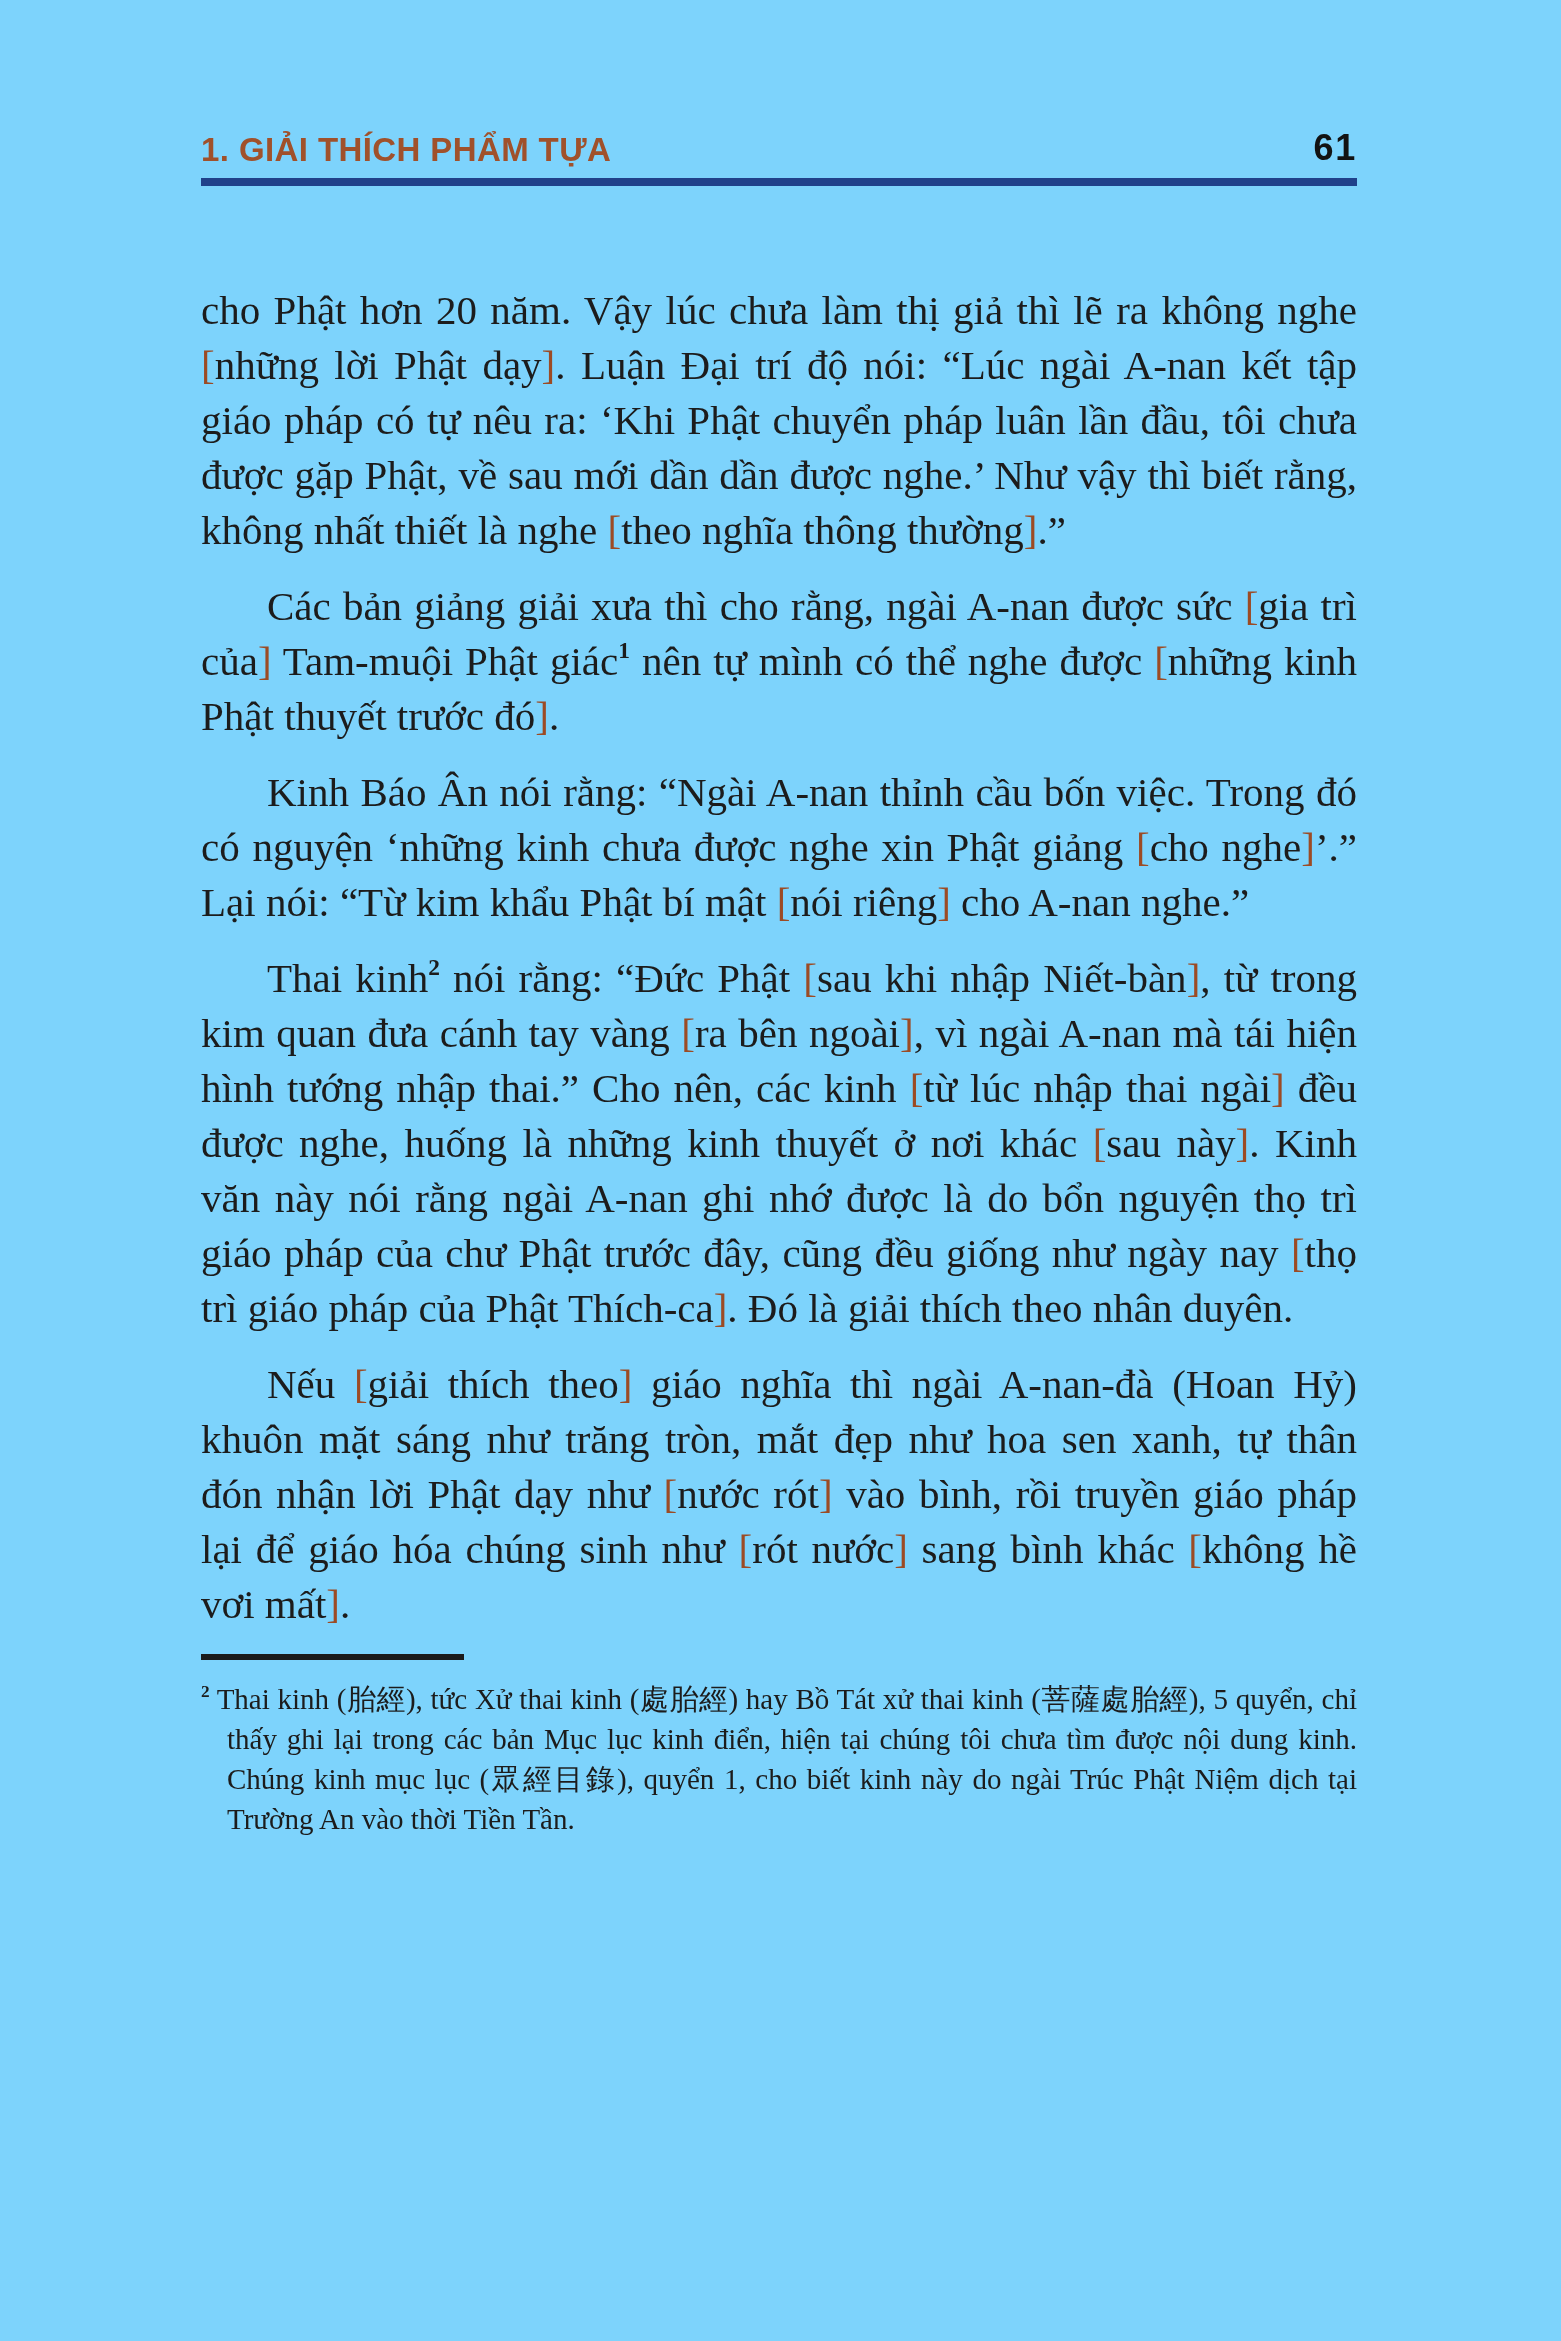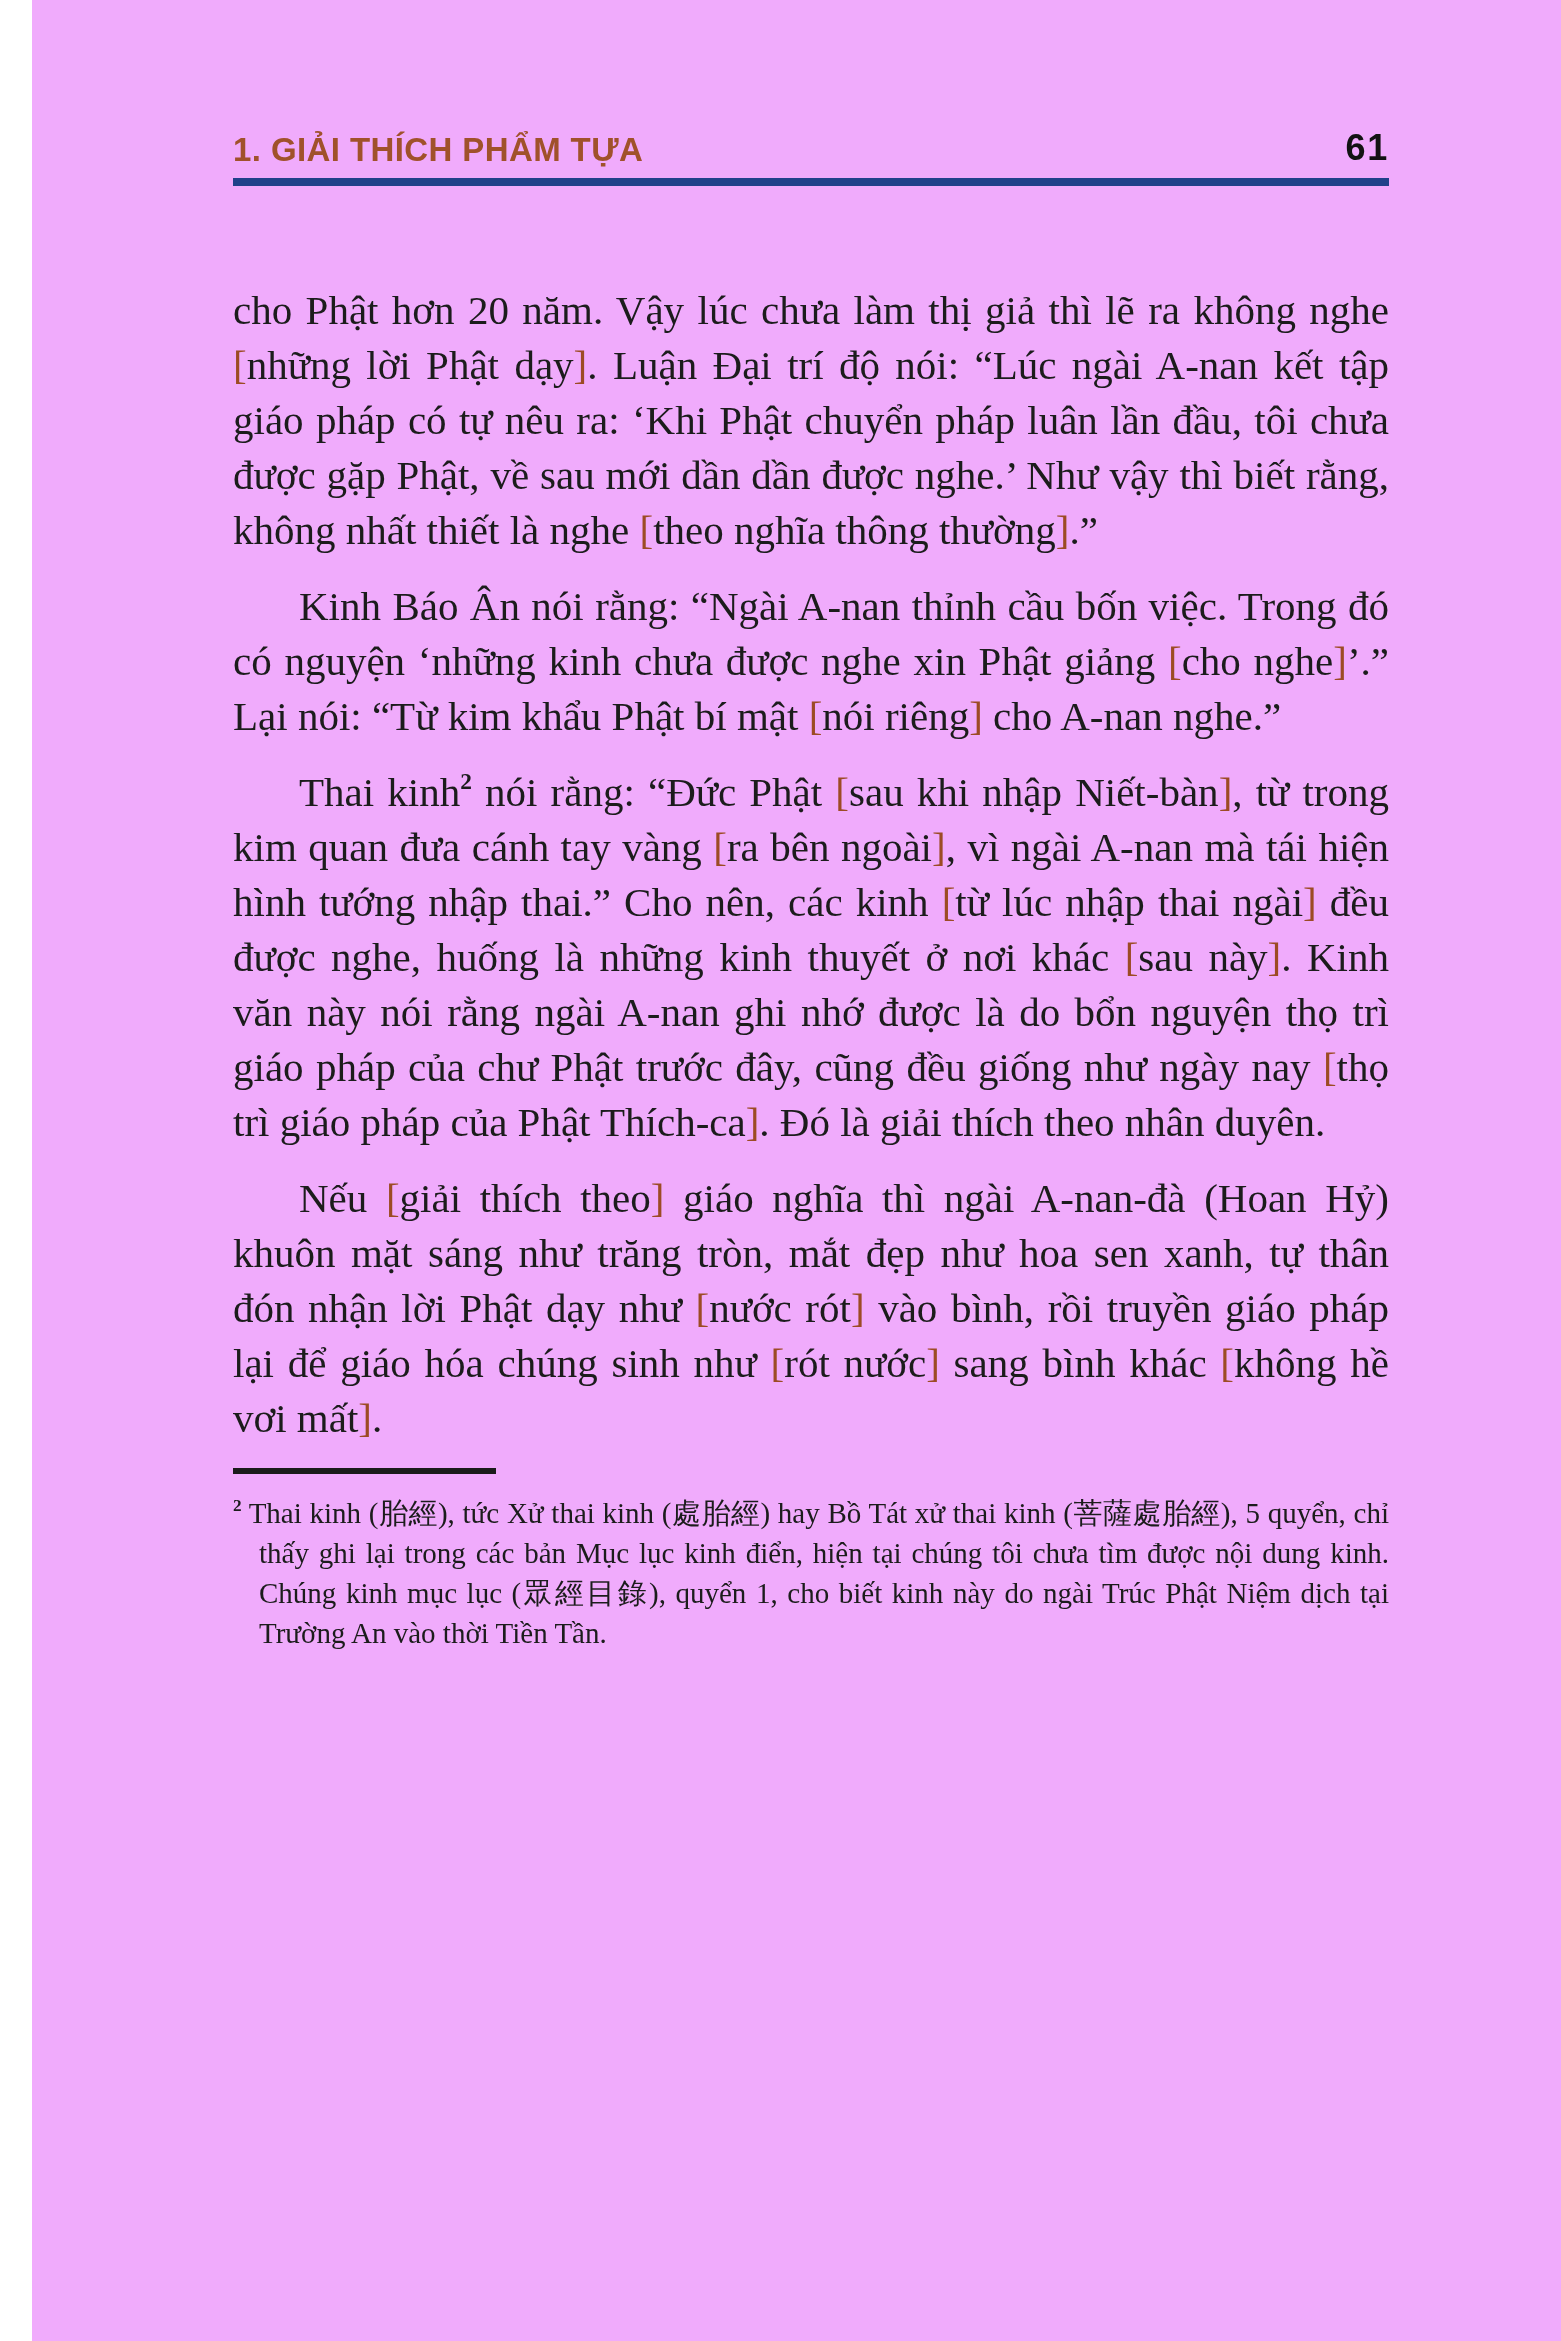--- a/index.html
+++ b/index.html
@@ -5,22 +5,21 @@
   html,body{margin:0;padding:0;}
   body{
     width:1561px;height:2342px;
     background:#ffffff;
     font-family:"Liberation Serif","DejaVu Serif",serif;
     position:relative;
     color:var(--text-color,#1c1c1c);
   }
   .page{
     position:absolute;inset:0;
-    background:#f0abfc;
-    margin-left:32px;
+    background:#7dd3fc;
   }
   .column{
     position:absolute;
     left:201px;
     width:1156px;
     top:130px;
   }
   
   .running-header{
     display:flex;
@@ -102,20 +101,21 @@
 
     <div class="running-header">
       <span class="chapter-title">1. GIẢI THÍCH PHẨM TỰA</span>
       <span class="page-number">61</span>
     </div>
 
     <div class="header-rule"></div>
 
     <div class="body-text">
         <p class="para">cho Phật hơn 20 năm. Vậy lúc chưa làm thị giả thì lẽ ra không nghe <span class="bk">[</span>những lời Phật dạy<span class="bk">]</span>. Luận Đại trí độ nói: “Lúc ngài A-nan kết tập giáo pháp có tự nêu ra: ‘Khi Phật chuyển pháp luân lần đầu, tôi chưa được gặp Phật, về sau mới dần dần được nghe.’ Như vậy thì biết rằng, không nhất thiết là nghe <span class="bk">[</span>theo nghĩa thông thường<span class="bk">]</span>.”</p>
+        <p class="para indent">Các bản giảng giải xưa thì cho rằng, ngài A-nan được sức <span class="bk">[</span>gia trì của<span class="bk">]</span> Tam-muội Phật giác<sup class="bsup">1</sup> nên tự mình có thể nghe được <span class="bk">[</span>những kinh Phật thuyết trước đó<span class="bk">]</span>.</p>
         <p class="para indent">Kinh Báo Ân nói rằng: “Ngài A-nan thỉnh cầu bốn việc. Trong đó có nguyện ‘những kinh chưa được nghe xin Phật giảng <span class="bk">[</span>cho nghe<span class="bk">]</span>’.” Lại nói: “Từ kim khẩu Phật bí mật <span class="bk">[</span>nói riêng<span class="bk">]</span> cho A-nan nghe.”</p>
         <p class="para indent">Thai kinh<sup class="bsup">2</sup> nói rằng: “Đức Phật <span class="bk">[</span>sau khi nhập Niết-bàn<span class="bk">]</span>, từ trong kim quan đưa cánh tay vàng <span class="bk">[</span>ra bên ngoài<span class="bk">]</span>, vì ngài A-nan mà tái hiện hình tướng nhập thai.” Cho nên, các kinh <span class="bk">[</span>từ lúc nhập thai ngài<span class="bk">]</span> đều được nghe, huống là những kinh thuyết ở nơi khác <span class="bk">[</span>sau này<span class="bk">]</span>. Kinh văn này nói rằng ngài A-nan ghi nhớ được là do bổn nguyện thọ trì giáo pháp của chư Phật trước đây, cũng đều giống như ngày nay <span class="bk">[</span>thọ trì giáo pháp của Phật Thích-ca<span class="bk">]</span>. Đó là giải thích theo nhân duyên.</p>
         <p class="para indent">Nếu <span class="bk">[</span>giải thích theo<span class="bk">]</span> giáo nghĩa thì ngài A-nan-đà (Hoan Hỷ) khuôn mặt sáng như trăng tròn, mắt đẹp như hoa sen xanh, tự thân đón nhận lời Phật dạy như <span class="bk">[</span>nước rót<span class="bk">]</span> vào bình, rồi truyền giáo pháp lại để giáo hóa chúng sinh như <span class="bk">[</span>rót nước<span class="bk">]</span> sang bình khác <span class="bk">[</span>không hề vơi mất<span class="bk">]</span>.</p>
       </div>
 
     <div class="footnote-separator"></div>
 
     <div class="footnotes">
         <p class="footnote"><sup class="fnm">2</sup>Thai kinh (胎經), tức Xử thai kinh (處胎經) hay Bồ Tát xử thai kinh (菩薩處胎經), 5 quyển, chỉ thấy ghi lại trong các bản Mục lục kinh điển, hiện tại chúng tôi chưa tìm được nội dung kinh. Chúng kinh mục lục (眾經目錄), quyển 1, cho biết kinh này do ngài Trúc Phật Niệm dịch tại Trường An vào thời Tiền Tần.</p>
       </div>

